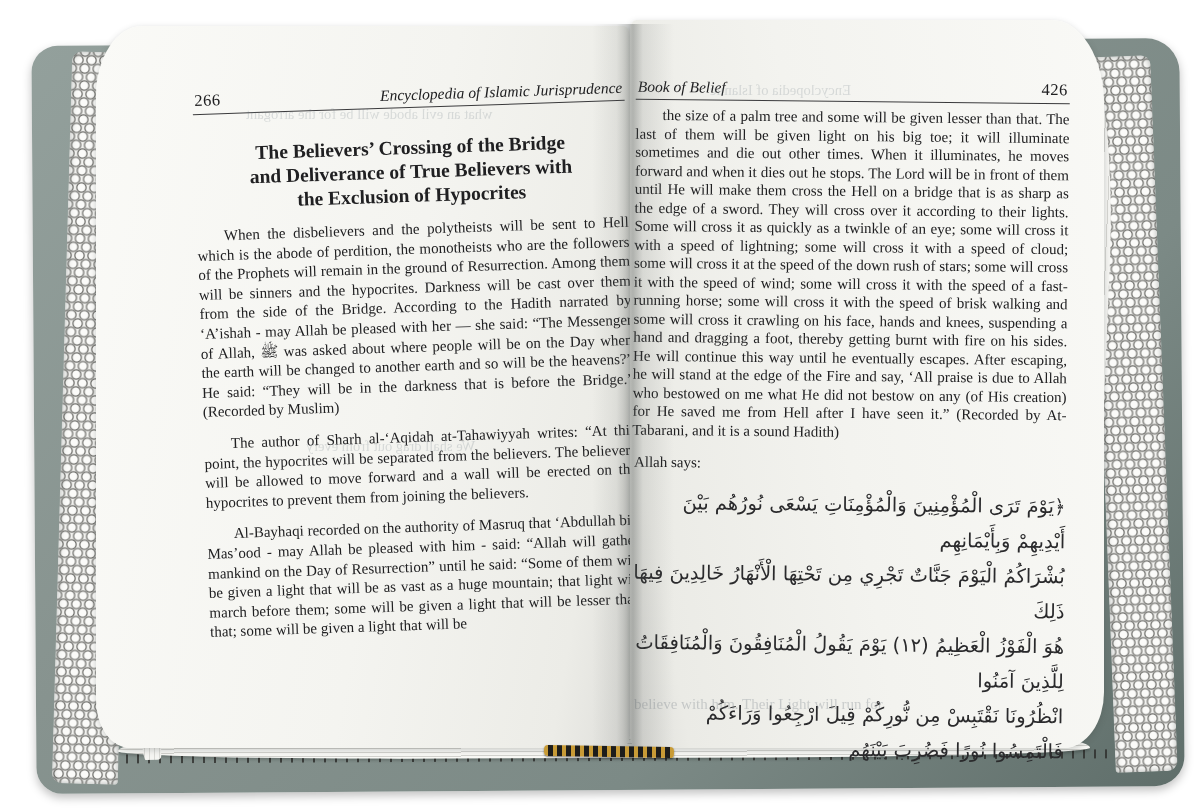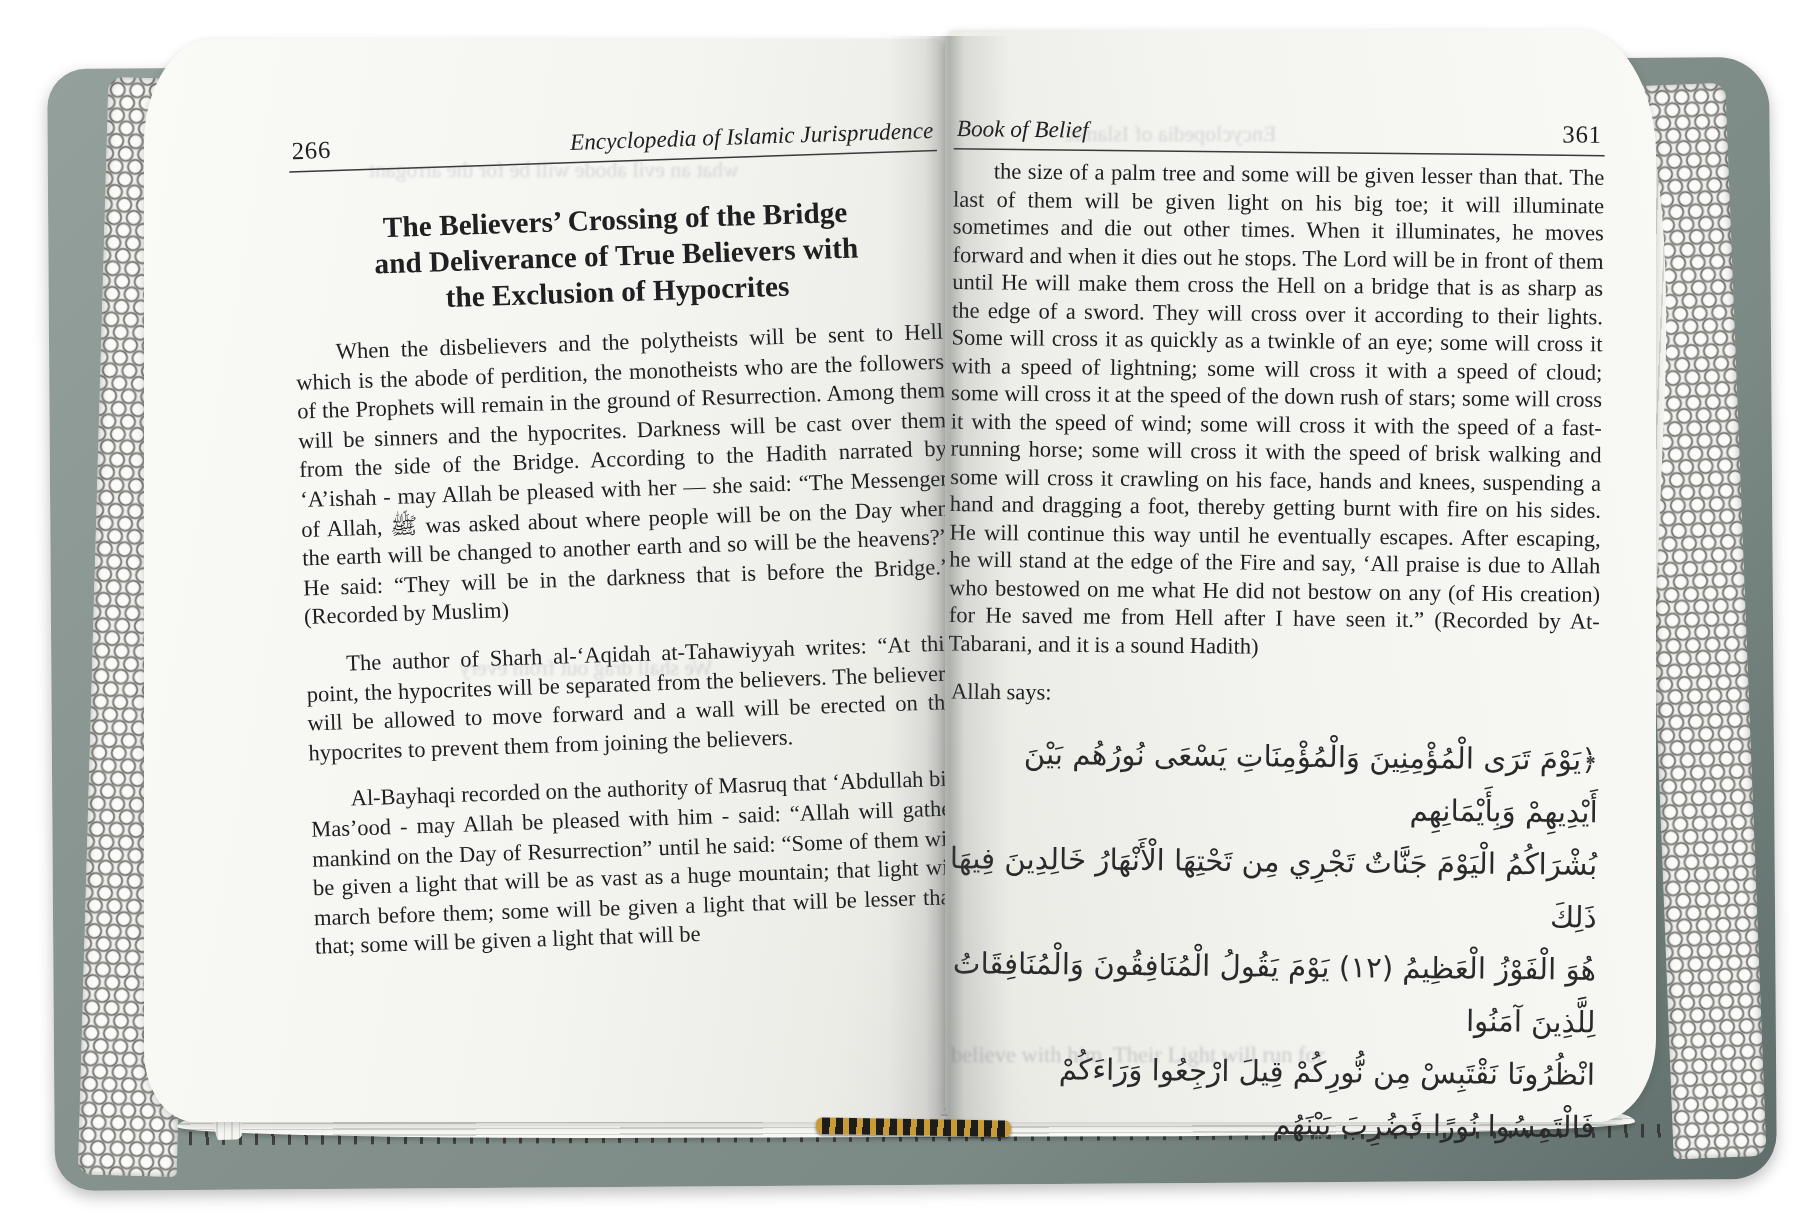--- a/index.html
+++ b/index.html
@@ -109,21 +109,21 @@
       <p class="para">Al-Bayhaqi recorded on the authority of Masruq that ‘Abdullah bin Mas’ood - may Allah be pleased with him - said: “Allah will gather mankind on the Day of Resurrection” until he said: “Some of them will be given a light that will be as vast as a huge mountain; that light will march before them; some will be given a light that will be lesser than that; some will be given a light that will be</p>
     </div>
     <div class="ghost mirrored" style="left:150px;top:80px;">what an evil abode will be for the arrogant</div>
     <div class="ghost mirrored" style="left:210px;top:412px;">We shall drag out from every</div>
   </div>
 
   <div class="page page-right">
     <div class="content content-right">
       <div class="hdr">
         <span class="running">Book of Belief</span>
-        <span class="pagenum">361</span>
+        <span class="pagenum">426</span>
       </div>
       <p class="para para-r" style="margin-top:6px;">the size of a palm tree and some will be given lesser than that. The last of them will be given light on his big toe; it will illuminate sometimes and die out other times. When it illuminates, he moves forward and when it dies out he stops. The Lord will be in front of them until He will make them cross the Hell on a bridge that is as sharp as the edge of a sword. They will cross over it according to their lights. Some will cross it as quickly as a twinkle of an eye; some will cross it with a speed of lightning; some will cross it with a speed of cloud; some will cross it at the speed of the down rush of stars; some will cross it with the speed of wind; some will cross it with the speed of a fast-running horse; some will cross it with the speed of brisk walking and some will cross it crawling on his face, hands and knees, suspending a hand and dragging a foot, thereby getting burnt with fire on his sides. He will continue this way until he eventually escapes. After escaping, he will stand at the edge of the Fire and say, ‘All praise is due to Allah who bestowed on me what He did not bestow on any (of His creation) for He saved me from Hell after I have seen it.” (Recorded by At-Tabarani, and it is a sound Hadith)</p>
       <p class="para says">Allah says:</p>
       <div class="arabic">
         <div>﴿يَوْمَ تَرَى الْمُؤْمِنِينَ وَالْمُؤْمِنَاتِ يَسْعَى نُورُهُم بَيْنَ أَيْدِيهِمْ وَبِأَيْمَانِهِم</div>
         <div>بُشْرَاكُمُ الْيَوْمَ جَنَّاتٌ تَجْرِي مِن تَحْتِهَا الْأَنْهَارُ خَالِدِينَ فِيهَا ذَلِكَ</div>
         <div>هُوَ الْفَوْزُ الْعَظِيمُ (١٢) يَوْمَ يَقُولُ الْمُنَافِقُونَ وَالْمُنَافِقَاتُ لِلَّذِينَ آمَنُوا</div>
         <div>انْظُرُونَا نَقْتَبِسْ مِن نُّورِكُمْ قِيلَ ارْجِعُوا وَرَاءَكُمْ فَالْتَمِسُوا نُورًا فَضُرِبَ بَيْنَهُم</div>
       </div>
     </div>

